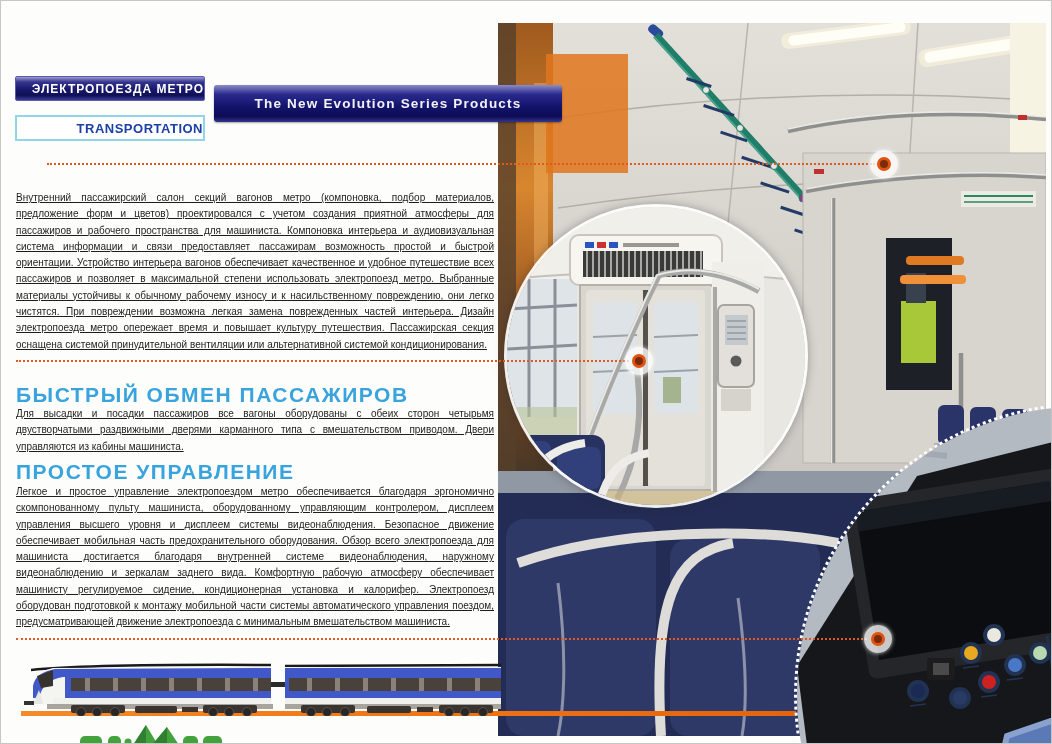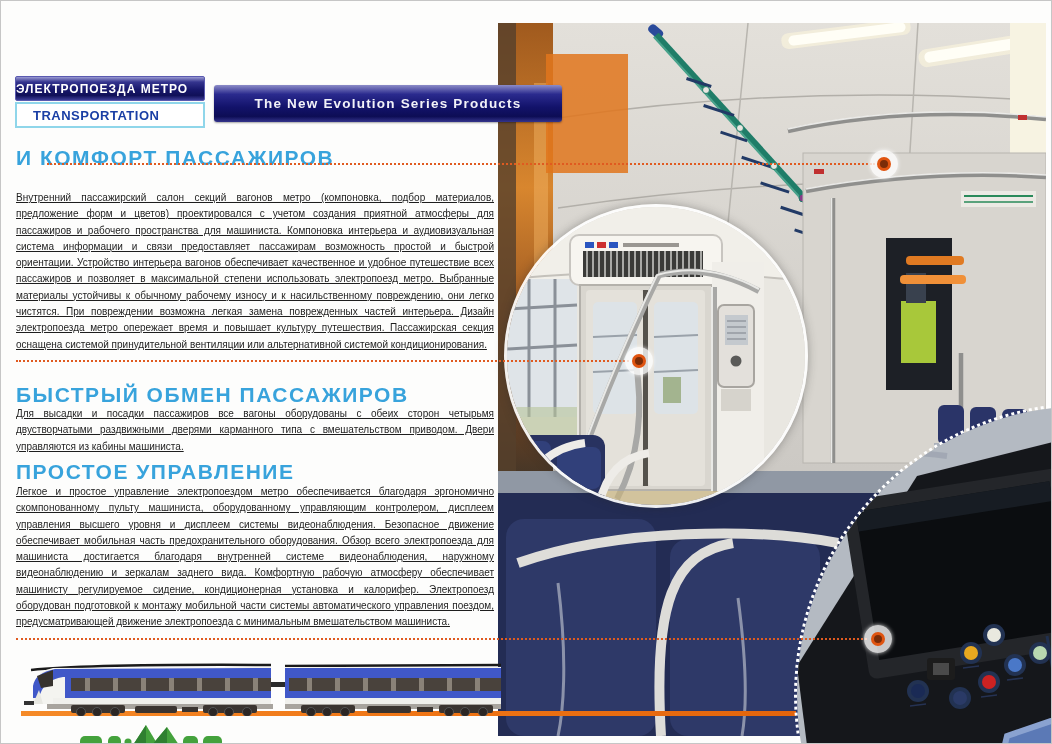--- a/index.html
+++ b/index.html
@@ -2,24 +2,24 @@
 <html><head>
 <meta charset="utf-8">
 <style>
   html,body{margin:0;padding:0;background:#e8e8e8;}
   .page{position:relative;width:1052px;height:744px;background:#fdfdfc;overflow:hidden;
         font-family:"Liberation Sans",sans-serif;border:1px solid #c6c6c6;box-sizing:border-box;}
   
   .badge{position:absolute;left:14px;top:75px;width:190px;z-index:6;}
   .badge-bar{height:23px;border-radius:2px;border:1px solid #5a5ab0;
      background:linear-gradient(180deg,#9a9ad2 0%,#34348e 22%,#17176b 55%,#101058 80%,#3c3c96 100%);
-     display:flex;align-items:center;justify-content:flex-start;}
+     display:flex;align-items:center;justify-content:flex-end;}
   .badge-bar span{color:#fff;font-size:12px;font-weight:bold;letter-spacing:1px;}
-  .badge-box{height:22px;margin-top:1px;background:#fff;border:2px solid #8fd6ea;
-     display:flex;align-items:center;justify-content:flex-start;padding-left:16px;}
+  .badge-box{height:22px;margin-top:14px;background:#fff;border:2px solid #8fd6ea;
+     display:flex;align-items:center;justify-content:flex-end;}
   .badge-box span{color:#1a3fa5;font-size:13px;font-weight:bold;letter-spacing:.5px;}
   .banner{position:absolute;left:213px;top:84px;width:348px;height:37px;z-index:6;border-radius:3px;
      background:linear-gradient(180deg,#8c8cc8 0%,#2a2a8e 25%,#12126a 60%,#0d0d55 85%,#34348c 100%);
      display:flex;align-items:center;justify-content:center;box-shadow:0 1px 2px rgba(0,0,0,.35);}
   .banner span{color:#f2f2f8;font-size:13.5px;font-weight:bold;letter-spacing:1.2px;}
   
   .sec-h{position:absolute;left:15px;width:480px;color:#38a3dc;font-weight:bold;
      font-size:21px;line-height:19px;letter-spacing:1.5px;z-index:5;}
   .sec-b{position:absolute;left:15px;width:478px;color:#1e1e1e;font-size:10px;
      line-height:16.3px;text-align:justify;z-index:5;text-decoration:underline;}
@@ -337,21 +337,20 @@
           <line x1="113" y1="300" x2="129" y2="298"></line>
             <line x1="184" y1="291" x2="200" y2="289"></line>
         </g>
         <path d="M250,230 L262,300" stroke="#20304f" stroke-width="3"></path>
         <circle cx="268" cy="222" r="8" fill="#16223f"></circle>
       </g>
     </svg>
   </div>
 
   <div class="sec-h" id="h1">
-    <div>И КОМФОРТ ПАССАЖИРОВ</div>
   </div>
   <div class="sec-b" id="b1">Внутренний пассажирский салон секций вагонов метро (компоновка, подбор материалов, предложение форм и цветов) проектировался с учетом создания приятной атмосферы для пассажиров и рабочего пространства для машиниста. Компоновка интерьера и аудиовизуальная система информации и связи предоставляет пассажирам возможность простой и быстрой ориентации. Устройство интерьера вагонов обеспечивает качественное и удобное путешествие всех пассажиров и позволяет в максимальной степени использовать электропоезд метро. Выбранные материалы устойчивы к обычному рабочему износу и к насильственному повреждению, они легко чистятся. При повреждении возможна легкая замена поврежденных частей интерьера. Дизайн электропоезда метро опережает время и повышает культуру путешествия. Пассажирская секция оснащена системой принудительной вентиляции или альтернативной системой кондиционирования.</div>
 
   <div class="sec-h" id="h2">
     <div>БЫСТРЫЙ ОБМЕН ПАССАЖИРОВ</div>
   </div>
   <div class="sec-b" id="b2">Для высадки и посадки пассажиров все вагоны оборудованы с обеих сторон четырьмя двустворчатыми раздвижными дверями карманного типа с вмешательством приводом. Двери управляются из кабины машиниста.</div>
 
   <div class="sec-h" id="h3">
     <div>ПРОСТОЕ УПРАВЛЕНИЕ</div>

